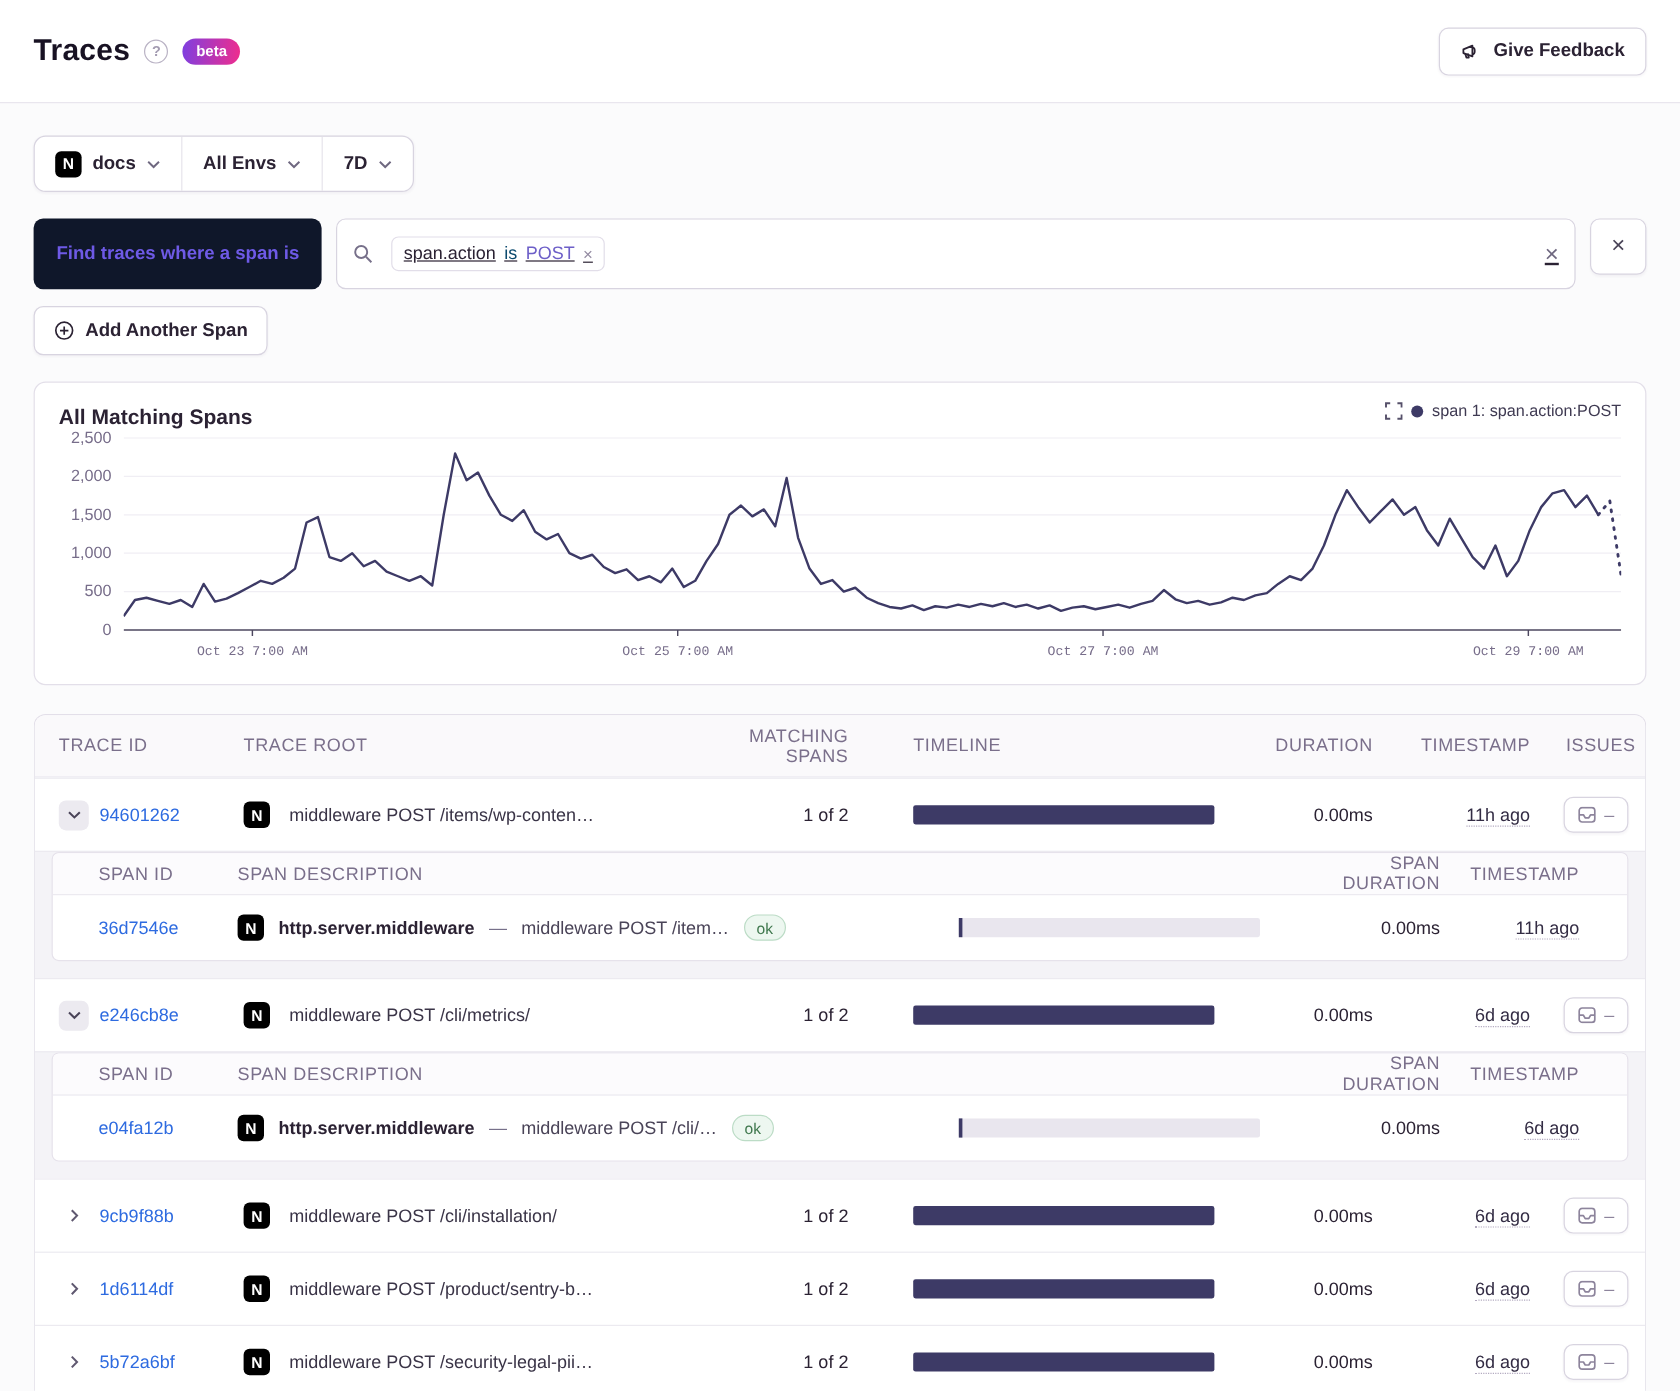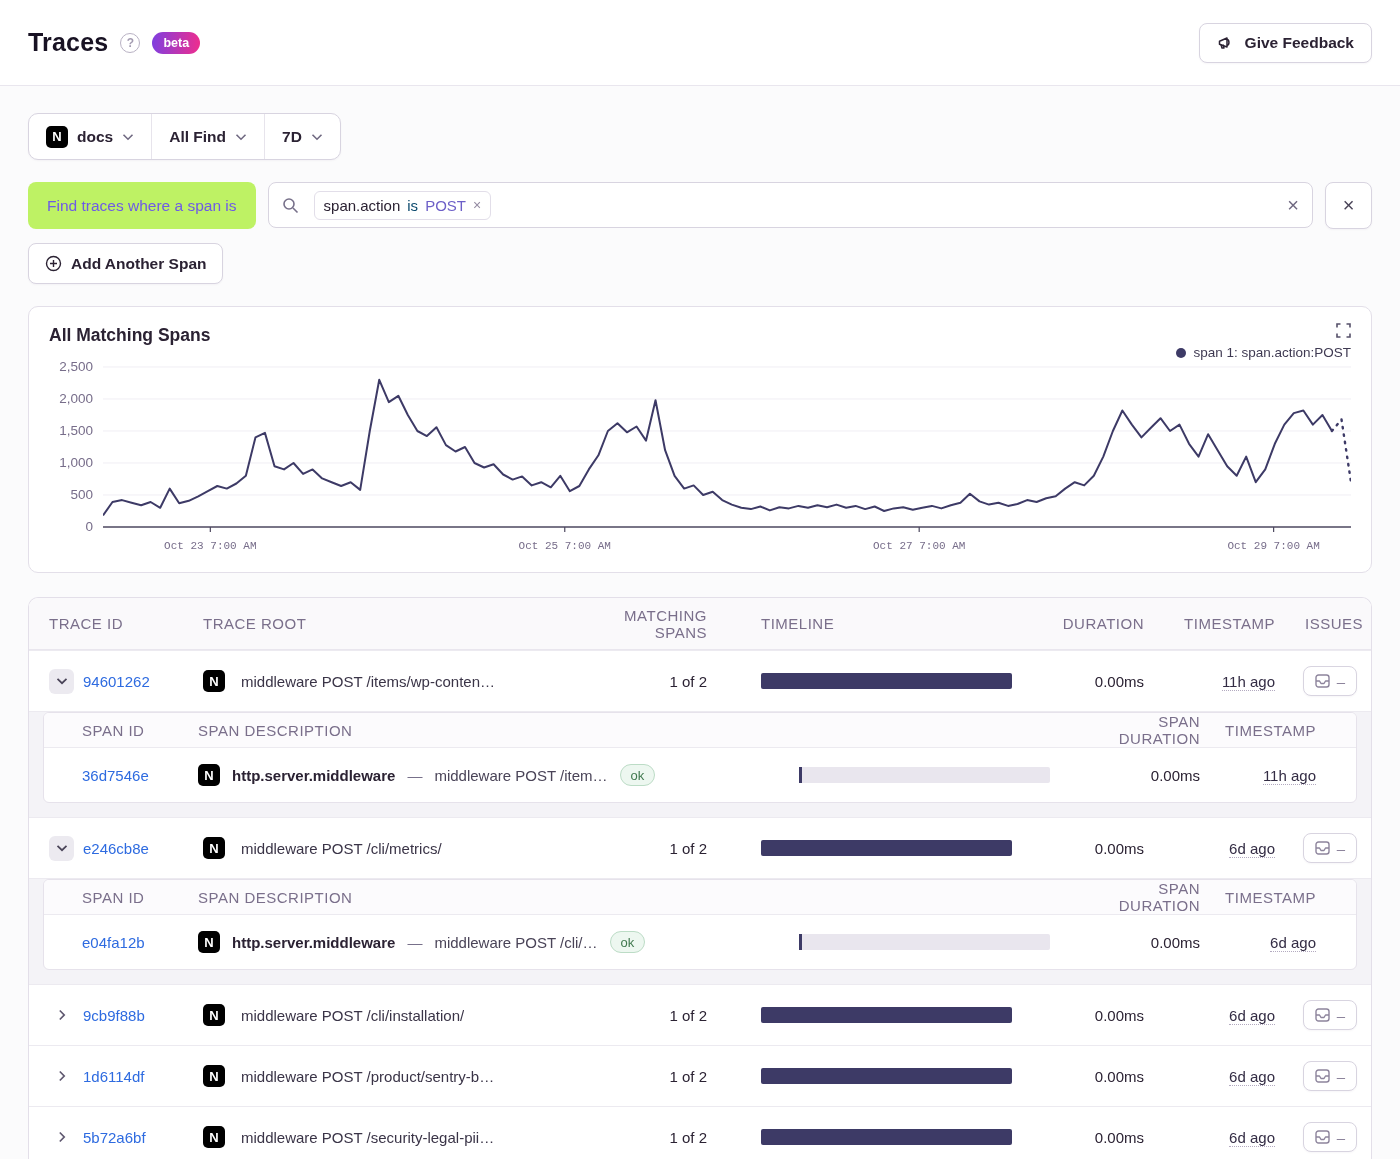--- a/index.html
+++ b/index.html
@@ -28,43 +28,43 @@
   .filter-seg { display:flex; align-items:center; gap:9px; padding:0 17px; font-size:15.5px;
     font-weight:700; color:#2b2233; cursor:pointer; }
   .filter-seg + .filter-seg { border-left:1px solid #e7e4ec; }
   .nlogo { background:#000; color:#fff; border-radius:5px; width:22px; height:22px;
     display:inline-flex; align-items:center; justify-content:center; font-size:13px;
     font-weight:700; flex:0 0 auto; }
   .chev { color:#6f6880; display:inline-flex; }
 
   
   .query-row { margin:22px 28px 0; display:flex; gap:12px; align-items:stretch; }
-  .where-pill { background:#bef264; border-radius:8px; display:flex; align-items:center;
-    padding:0 19px; font-size:15.5px; font-weight:400; color:#6e5ae6; white-space:nowrap; }
+  .where-pill { background:#0f172a; border-radius:8px; display:flex; align-items:center;
+    padding:0 19px; font-size:15.5px; font-weight:700; color:#6e5ae6; white-space:nowrap; }
   .search-box { flex:1; background:#fff; border:1px solid #d8d4e0; border-radius:8px;
-    display:flex; align-items:center; padding:0 13px; height:46px; }
+    display:flex; align-items:center; padding:0 13px; height:59px;text-decoration:underline; }
   .search-icon { color:#77708a; display:inline-flex; }
   .token { display:inline-flex; align-items:center; gap:7px; border:1px solid #e2dee9;
     border-radius:6px; padding:5px 9px; margin-left:15px; font-size:15px; background:#fff; }
   .tok-key { color:#2b2233; }
   .tok-op  { color:#0c4a6e; }
   .tok-val { color:#6d5fc8; }
   .tok-x   { color:#948ba2; font-size:14px; cursor:pointer; line-height:1; }
   .clear-x { margin-left:auto; color:#6f6880; font-size:20px; cursor:pointer; line-height:1; }
   .close-btn { width:47px; height:47px; display:flex; align-items:center; justify-content:center;
     font-size:20px; color:#4a4458; }
   .add-span-btn { margin:14px 28px 0; display:inline-flex; align-items:center; gap:9px;
     height:41px; padding:0 16px; font-size:15.5px; font-weight:700; color:#2b2233; }
 
   
   .card { background:#fff; border:1px solid #e3dfe9; border-radius:10px; }
   .chart-card { margin:22px 28px 0; padding:16px 20px 10px; }
   .chart-head { display:flex; align-items:flex-start; }
   .chart-title { font-size:17.5px; font-weight:700; color:#2b2233; padding-top:2px; }
-  .chart-head-right { margin-left:auto; display:flex; flex-direction:column;
+  .chart-head-right { margin-left:auto; display:flex; flex-direction:row;
     align-items:flex-end; gap:7px; }
   .expand-icon { color:#56506a; cursor:pointer; display:inline-flex; }
   .legend { display:flex; align-items:center; gap:7px; font-size:13.5px; color:#3f3a52; }
   .legend-dot { width:10px; height:10px; border-radius:50%; background:#3d3a66; }
   .chart-body { display:flex; margin-top:2px; }
   .y-axis { width:54px; position:relative; height:170px; flex:0 0 auto; }
   .ylab { position:absolute; right:10px; font-size:13.5px; color:#776d8a; }
   .plot { flex:1; position:relative; height:170px; }
   .plot svg { position:absolute; inset:0; width:100%; height:170px; }
   .x-axis { position:relative; height:30px; margin-left:54px; }
@@ -147,21 +147,21 @@
   <div class="filter-seg">
     <span class="nlogo">N</span>
     <span>docs</span>
     <span class="chev">
       <svg width="12" height="8" viewBox="0 0 12 8" fill="none" stroke="#6f6880" stroke-width="1.6">
           <path d="M1.5 1.8 L6 6.2 L10.5 1.8"></path>
         </svg>
     </span>
   </div>
   <div class="filter-seg">
-    <span>All Find</span>
+    <span>All Envs</span>
     <span class="chev">
       <svg width="12" height="8" viewBox="0 0 12 8" fill="none" stroke="#6f6880" stroke-width="1.6">
           <path d="M1.5 1.8 L6 6.2 L10.5 1.8"></path>
         </svg>
     </span>
   </div>
   <div class="filter-seg">
     <span>7D</span>
     <span class="chev">
       <svg width="12" height="8" viewBox="0 0 12 8" fill="none" stroke="#6f6880" stroke-width="1.6">

